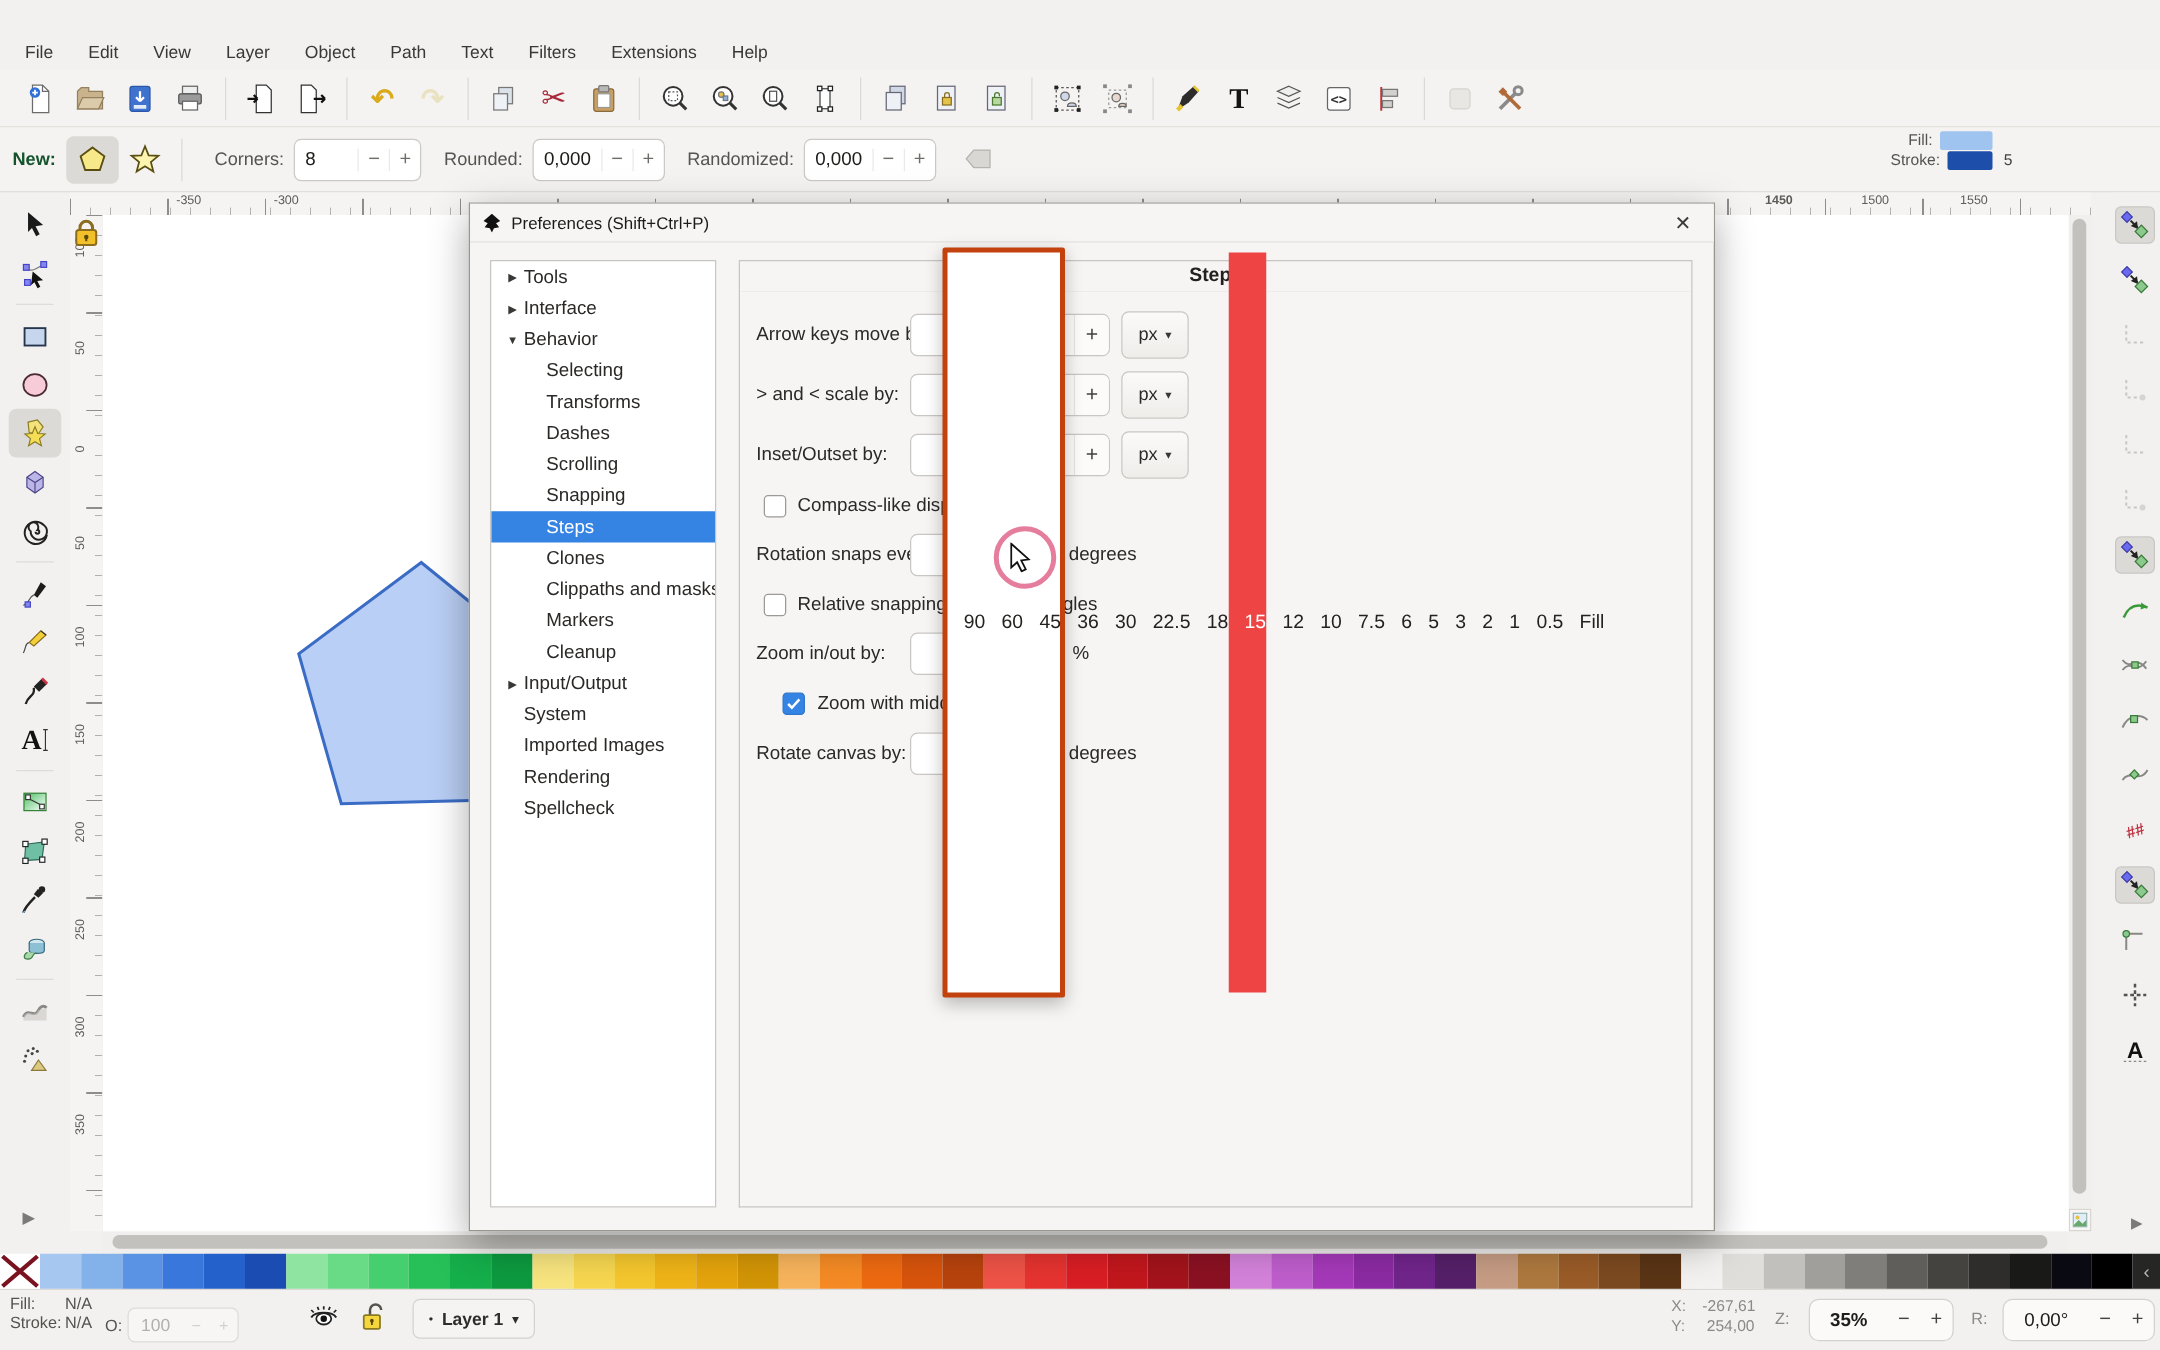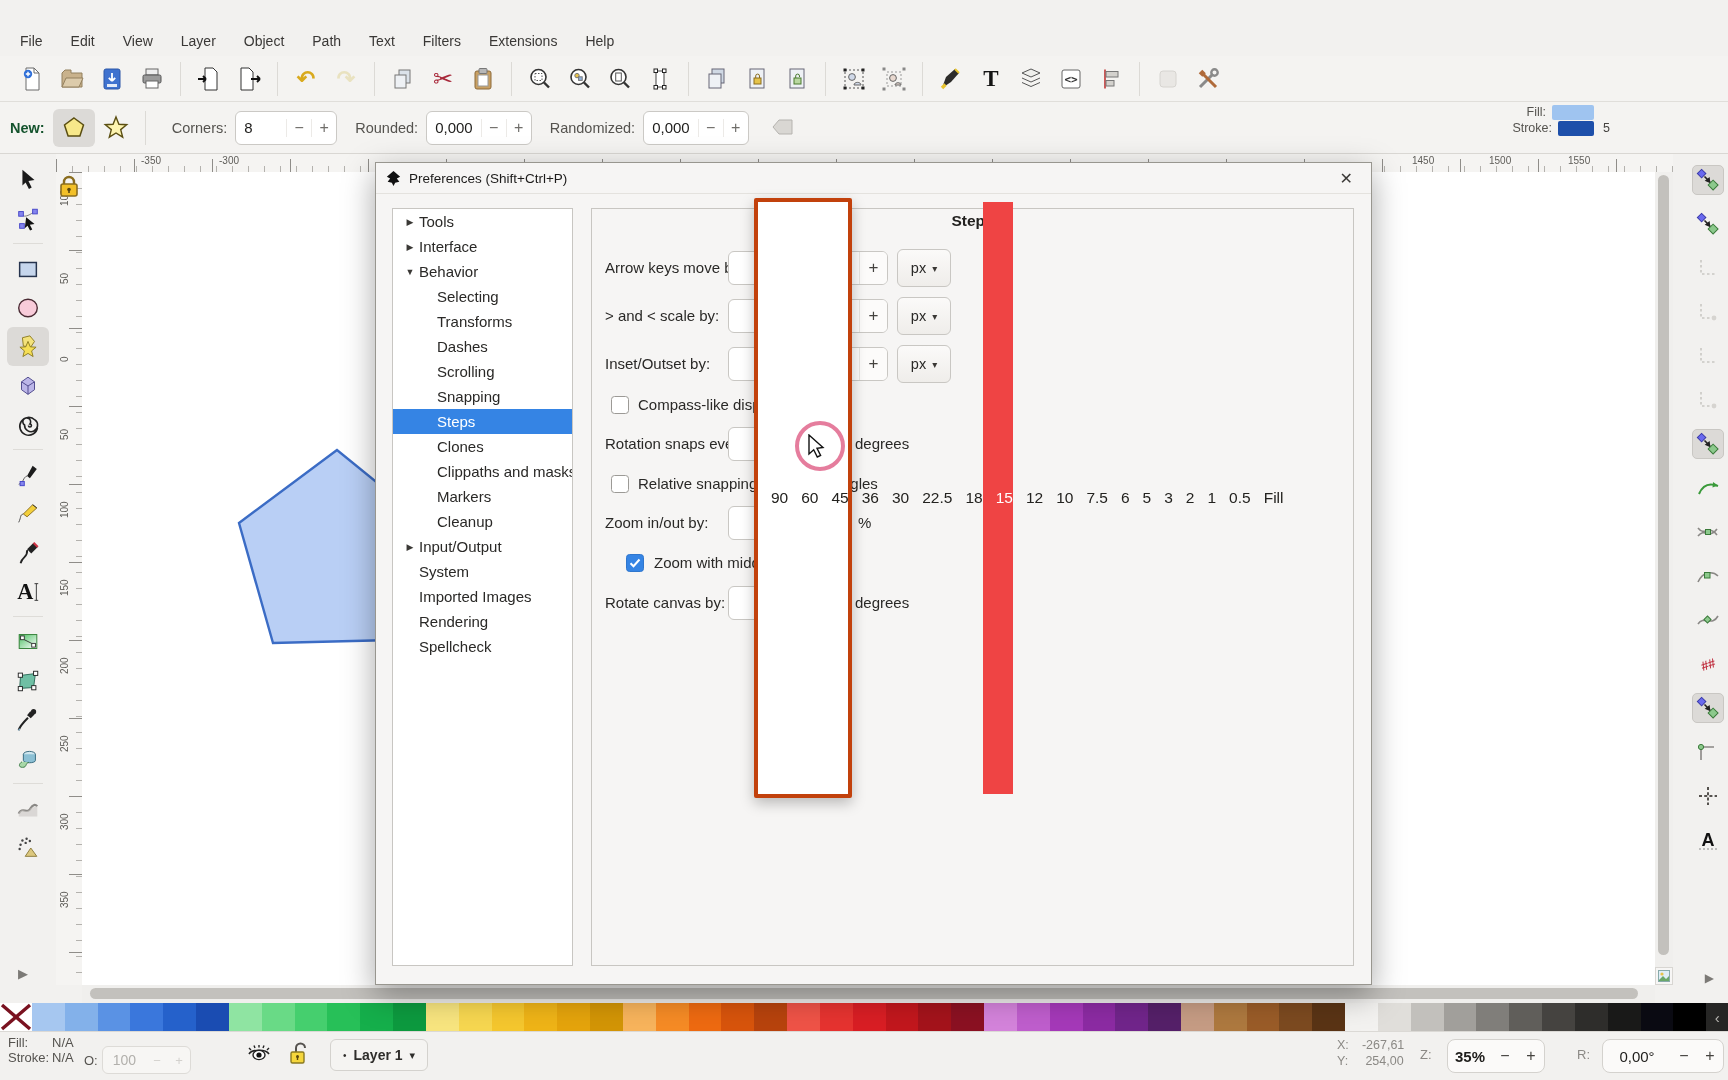--- a/index.html
+++ b/index.html
@@ -106,21 +106,21 @@
   .sb-o{position:absolute;left:84px;top:14px;display:flex;align-items:center;gap:4px}
   .sb-ospin{display:flex;align-items:center;border:1px solid #dddbd7;border-radius:6px;background:#f7f6f4;height:26px;color:#b2b0ac}
   .sb-ospin .v{padding:0 10px;font-size:14px}
   .sb-ospin .b{width:22px;text-align:center;color:#d3d1cd}
   .sb-eye{position:absolute;left:246px;top:10px}
   .sb-lock{position:absolute;left:288px;top:9px}
   .sb-layer{position:absolute;left:330px;top:7px;height:30px;display:flex;align-items:center;gap:7px;background:#f5f4f2;border:1px solid #d4d2ce;border-radius:6px;padding:0 12px;color:#2e2d2b;font-size:14px}
   .sb-xy{position:absolute;left:1337px;top:5px;color:#8b8985;font-size:12.5px;line-height:16px}
   .sb-xy .num{display:inline-block;width:52px;text-align:right}
   .sb-z{position:absolute;left:1420px;top:15px;color:#8b8985}
-  .sb-zoombox{position:absolute;left:1447px;top:7px;width:98px}
+  .sb-zoombox{position:absolute;left:1447px;top:7px;width:116px}
   .sb-r{position:absolute;left:1577px;top:15px;color:#8b8985}
   .sb-rotbox{position:absolute;left:1602px;top:7px;width:122px}
   .sb-spin{display:flex;align-items:center;background:#fbfaf9;border:1px solid #d4d2ce;border-radius:8px;height:34px;box-sizing:border-box}
   .sb-spin .v{flex:1;text-align:center;font-size:15px;color:#1e1d1b}
   .sb-spin .b{width:26px;text-align:center;color:#44423f;font-size:16px}
   
   .click-ring{position:absolute;left:795px;top:421px;width:42px;height:42px;border:4.5px solid rgba(222,92,133,.8);border-radius:50%;z-index:50}
   .cursor{position:absolute;left:808px;top:434px;z-index:51}
 </style>
 </head>
@@ -375,21 +375,21 @@
       <span id="strokeSwatch" style="display: inline-block; width: 36px; height: 15px; margin-left: 6px; border-radius: 2px; background: rgb(29, 79, 170);"></span>
       <span style="width:16px;text-align:right;color:#44423f">5</span>
       </div>
   </div>
 
   <div class="workarea">
     <div class="hruler" id="hruler">
         <span class="rlabel" style="left: 85px; top: 1px;">-350</span>
         <span class="rlabel" style="left: 163px; top: 1px;">-300</span>
         <span class="rlabel" style="left: 243px; top: 1px; margin-top: 20px;">-250</span>
-        <span class="rlabel" style="left: 1356px; top: 1px;">1450</span>
+        <span class="rlabel" style="left: 1356px; top: 1px; font-weight: bold;">1450</span>
         <span class="rlabel" style="left: 1433px; top: 1px;">1500</span>
         <span class="rlabel" style="left: 1512px; top: 1px;">1550</span>
       </div>
     <div class="vruler" id="vruler">
         <span class="rlabel vlabel" style="left: 3px; top: 34px;">100</span>
         <span class="rlabel vlabel" style="left: 3px; top: 112px;">50</span>
         <span class="rlabel vlabel" style="left: 3px; top: 190px;">0</span>
         <span class="rlabel vlabel" style="left: 3px; top: 268px;">50</span>
         <span class="rlabel vlabel" style="left: 3px; top: 346px;">100</span>
         <span class="rlabel vlabel" style="left: 3px; top: 424px;">150</span>

